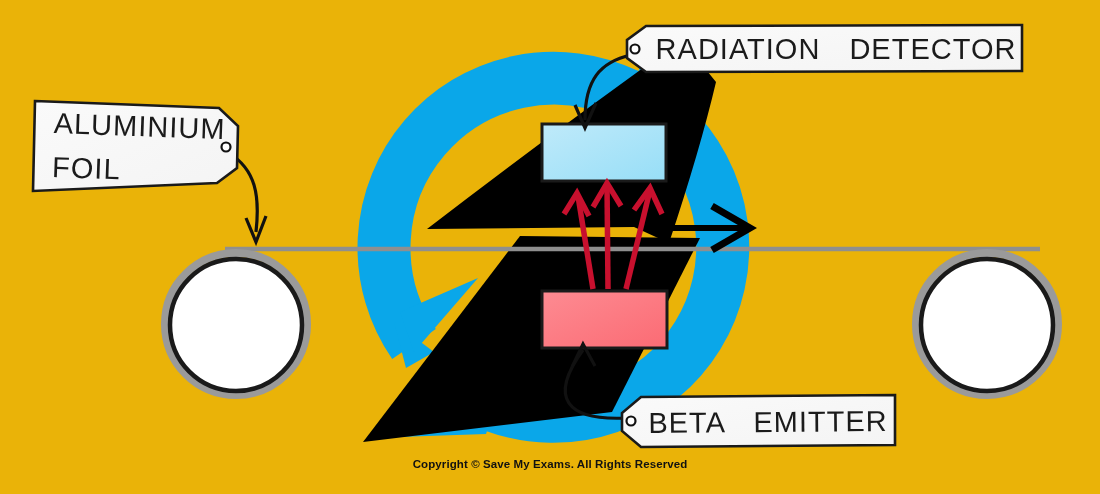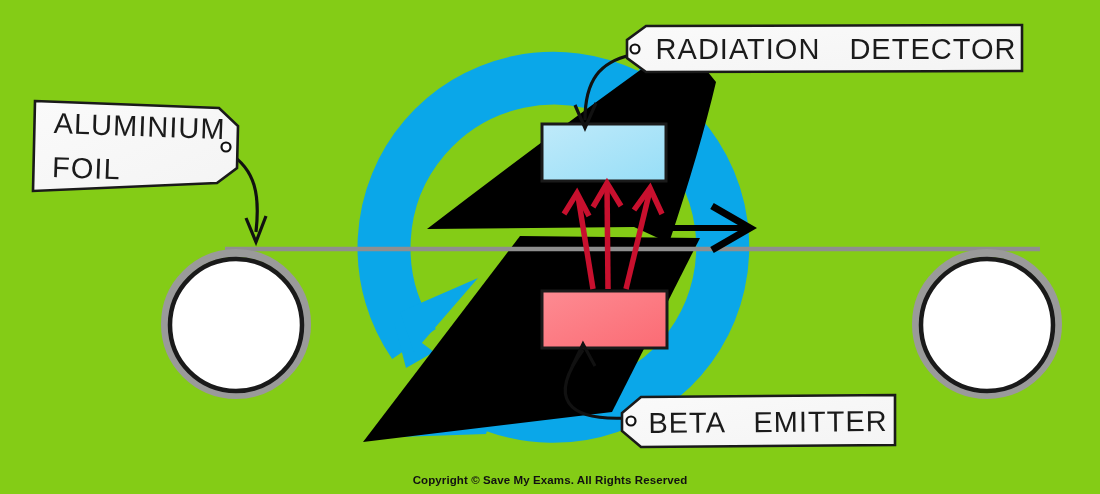--- a/index.html
+++ b/index.html
@@ -1,29 +1,29 @@
 <!DOCTYPE html>
 <html><head>
 <meta charset="utf-8">
 <style>
   html,body{margin:0;padding:0;background:#ffffff;}
   #stage{
-    position:relative;width:1100px;height:494px;background:#84cc16;overflow:hidden;
+    position:relative;width:1100px;height:494px;background:#eab308;overflow:hidden;
     font-family:"Liberation Sans",sans-serif;
   }
   #diagram-svg{position:absolute;left:0;top:0;}
   .tag-text{
     font-family:"Liberation Sans",sans-serif;
     font-weight:400;
     fill:#1b1b1b;
     letter-spacing:1px;
   }
   .tag-text.wide{word-spacing:20px;}
   #copyright{
-    position:absolute;left:0;right:0;top:474px;height:16px;
+    position:absolute;left:0;right:0;top:458px;height:16px;
     text-align:center;
     font-size:11.5px;font-weight:bold;color:#111;
     font-family:"Liberation Sans",sans-serif;
     letter-spacing:0.1px;
   }
 </style>
 </head>
 <body>
 
 <div id="stage">

